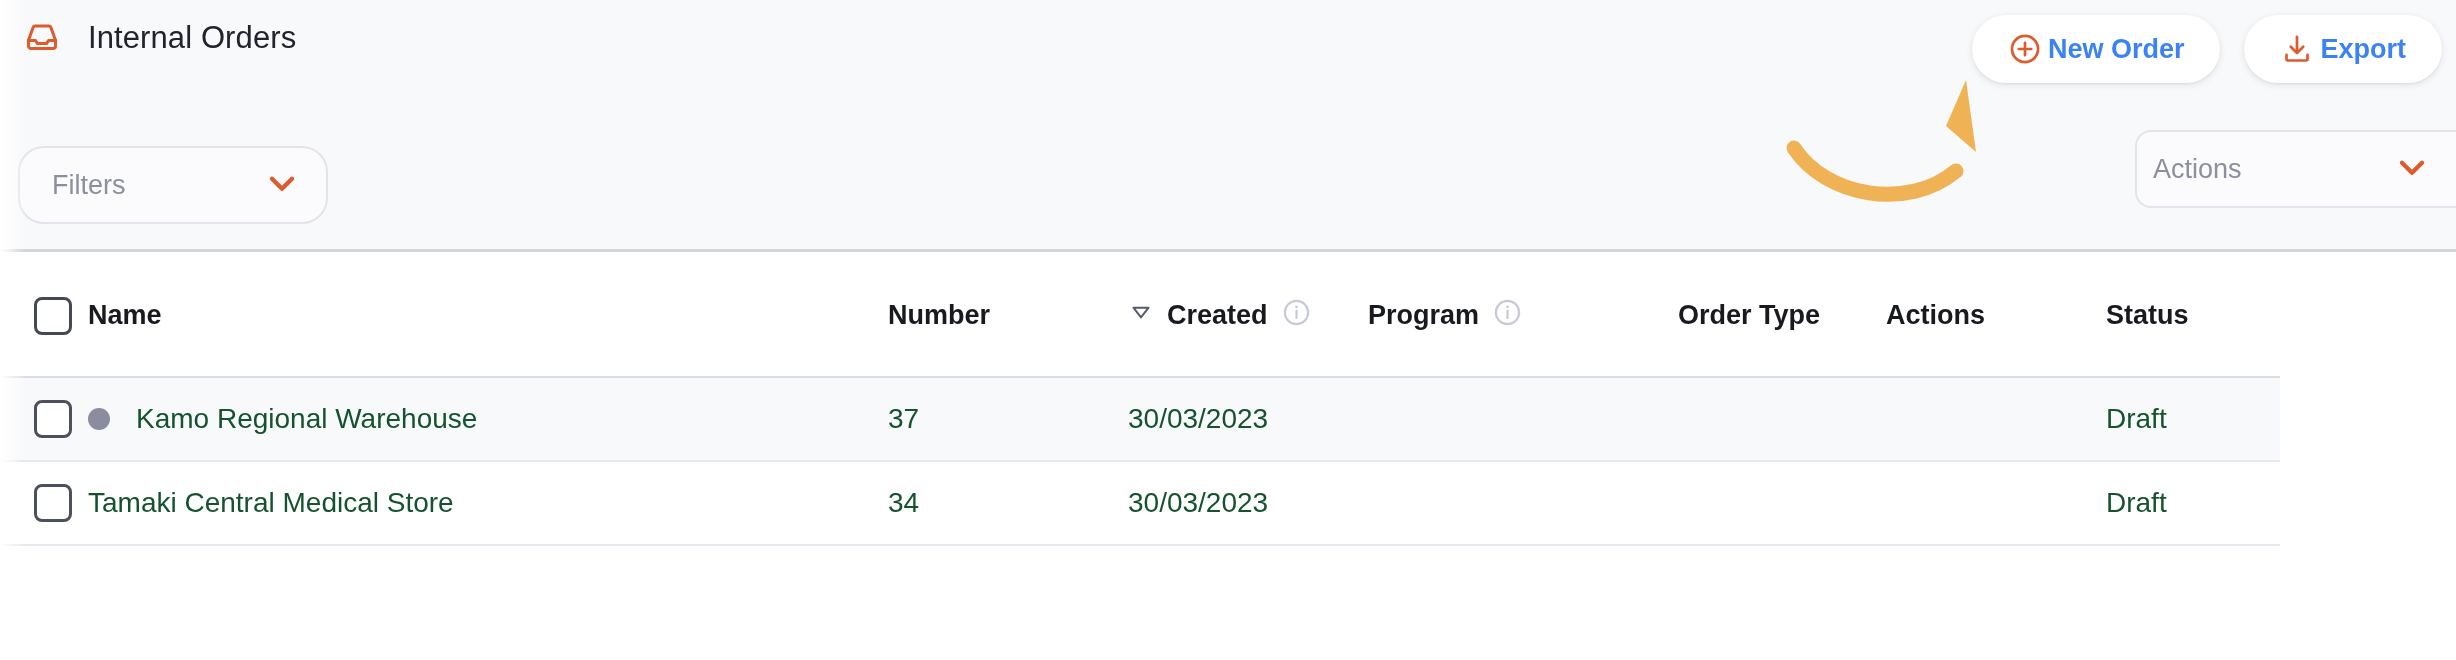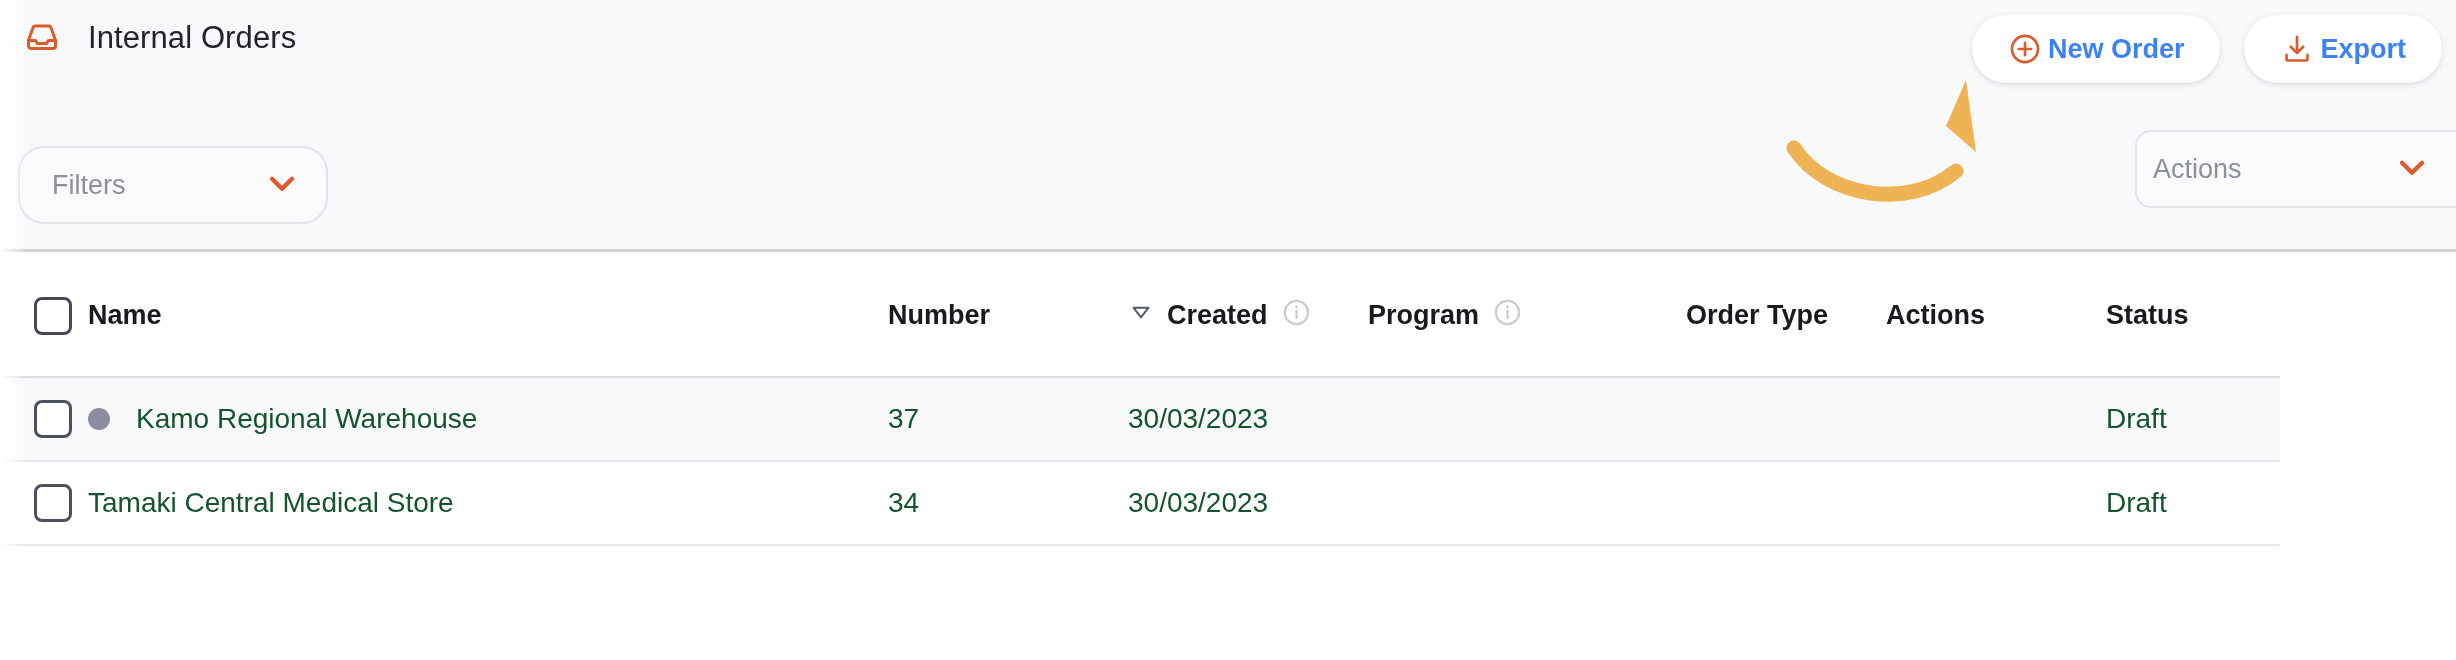--- a/index.html
+++ b/index.html
@@ -167,21 +167,20 @@
   thead tr { border-bottom: 2px solid #dcdde4; }
 
   .sort-tri { width: 26px; height: 26px; flex: none; }
   .info-ico { width: 31px; height: 31px; flex: none; }
 
   .wrap-head {
     white-space: normal;
     line-height: 1.06;
     display: block;
     max-width: 150px;
-    text-align: right;
   }
 
   tbody tr { height: 84px; border-bottom: 2px solid #e6e7ed; }
   tbody tr.striped { background: #f8f9fb; }
   tbody td {
     font-size: 28px;
     color: #14532d;
     white-space: nowrap;
   }
   tbody td.name-cell { padding-left: 0; }

